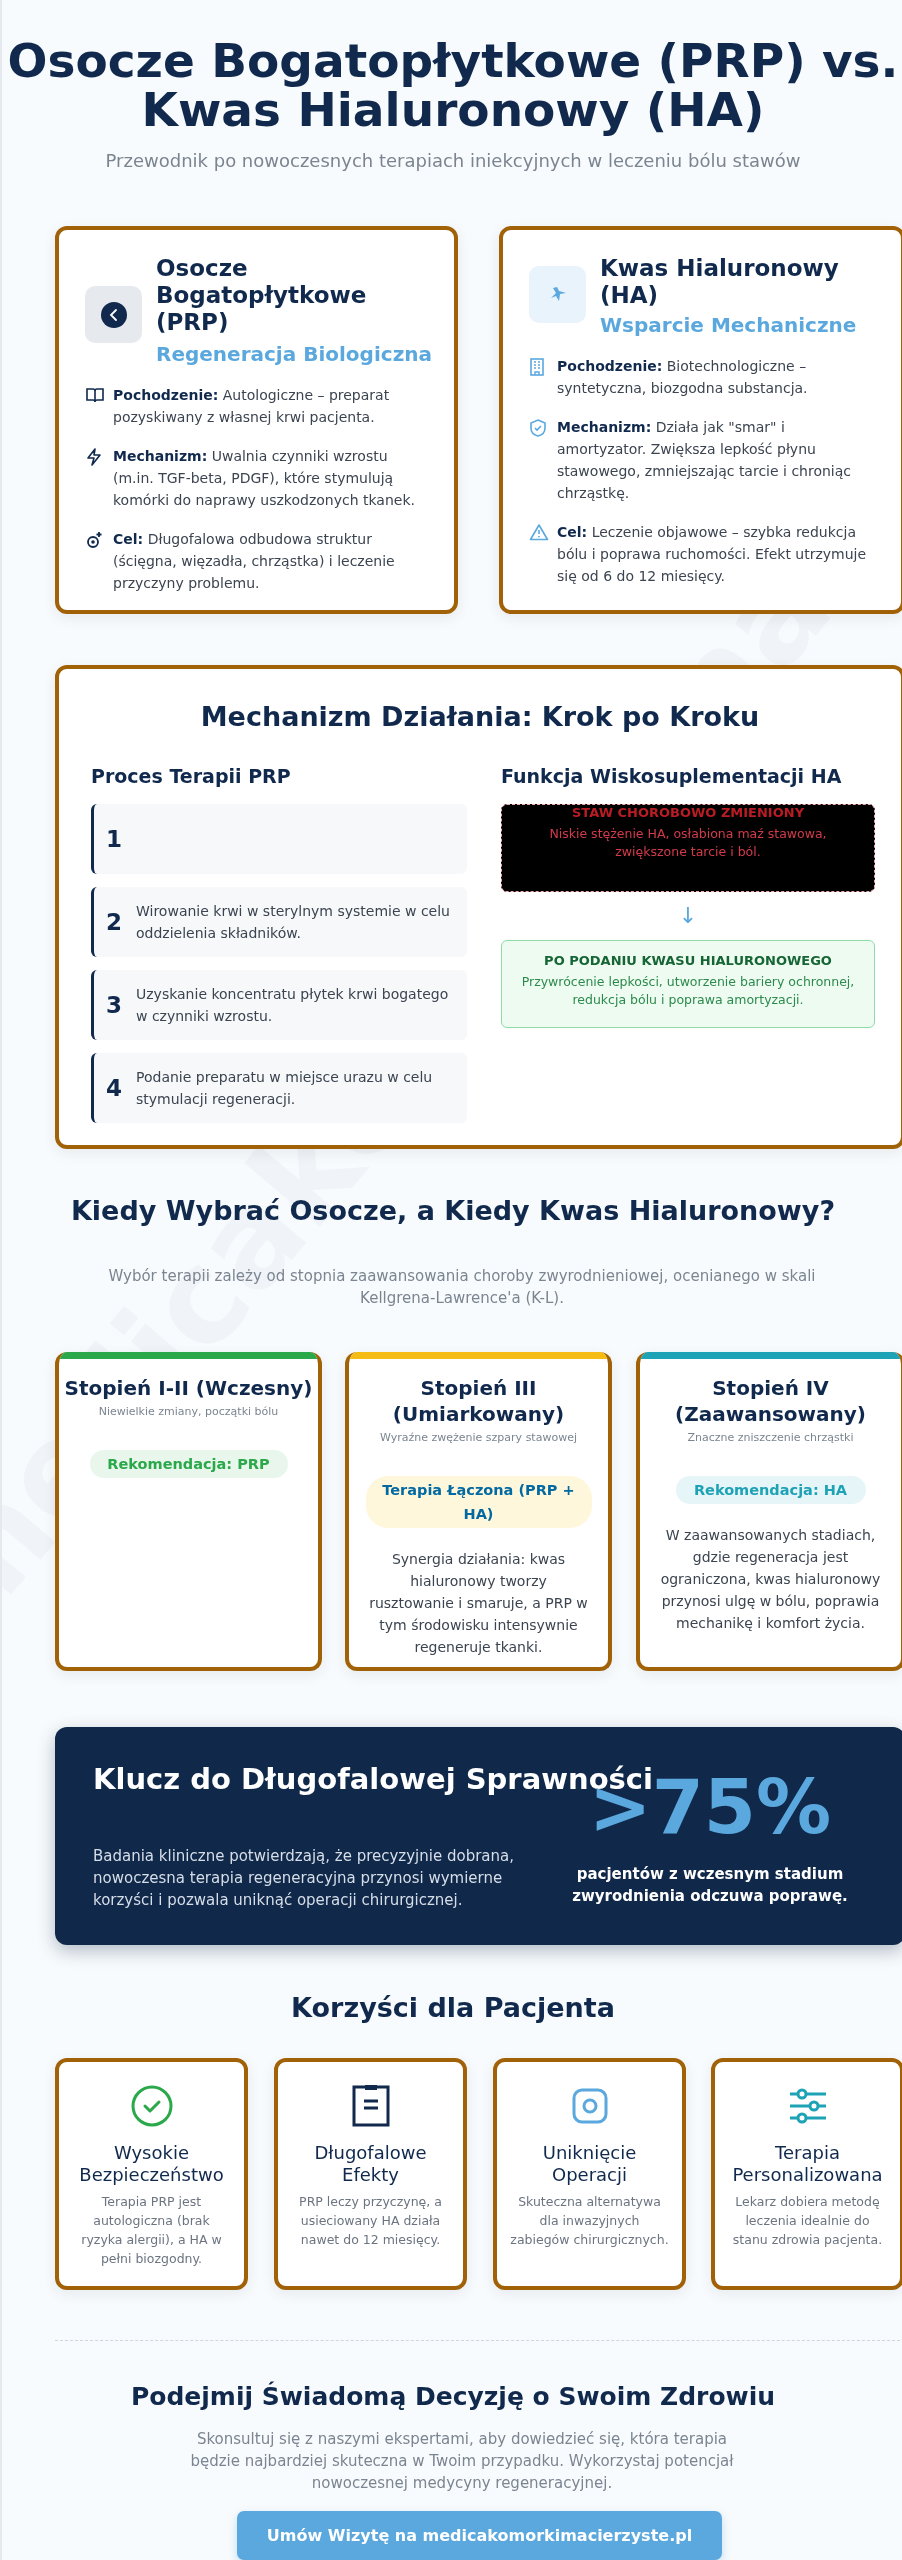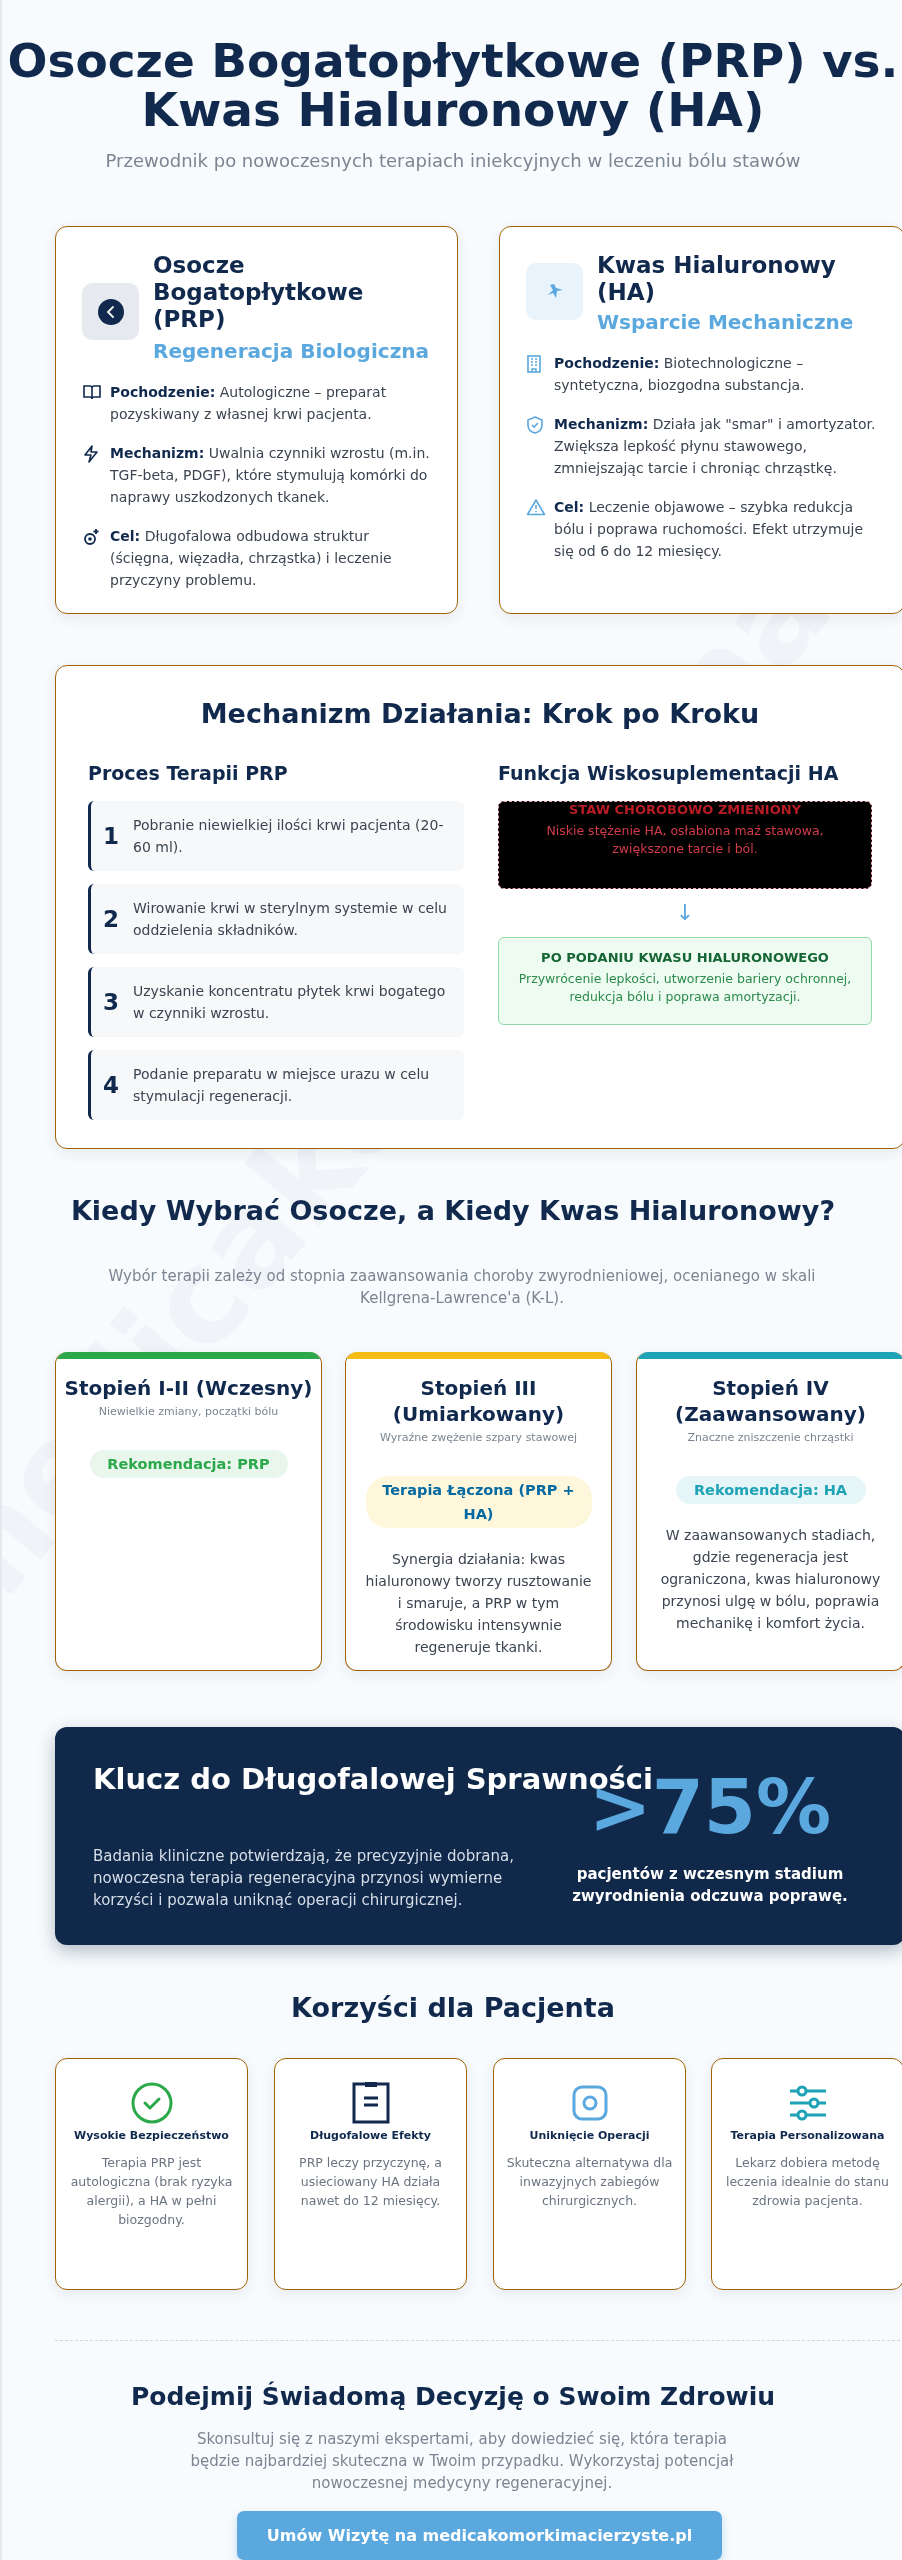--- a/index.html
+++ b/index.html
@@ -27,21 +27,21 @@
     text-align: center; color: #10294d; font-weight: bold;
     font-size: 47px; line-height: 49px;
   }
   .subtitle {
     position: absolute; left: 0; width: 902px; top: 150px;
     text-align: center; color: #7b8591; font-size: 18px;
   }
   .card {
     position: absolute; background: #fff; border-radius: 12px;
     box-shadow: 0 4px 14px rgba(20,40,70,0.08);
-    border: 1px solid #a16207;
+    border: 4px solid #a16207;
   }
   .tcard { top: 226px; height: 388px; width: 403px; }
   .tcard.left { left: 53px; }
   .tcard.right { left: 497px; width: 406px; height: 388px; }
   .tcard .iconbox {
     position: absolute; left: 26px; width: 57px; height: 57px; border-radius: 10px;
     display: flex; align-items: center; justify-content: center;
   }
   .tcard.left .iconbox { top: 56px; background: #e6e9ee; }
   .tcard.right .iconbox { top: 36px; background: #e8f3fc; }
@@ -98,21 +98,21 @@
 
   .stat { left: 53px; top: 1727px; width: 850px; height: 218px; background: #10284a; border: none; border-radius: 12px; box-shadow: 0 6px 18px rgba(16,40,74,0.3); }
   .stat .st { position: absolute; left: 38px; top: 36px; color: #fff; font-weight: bold; font-size: 29px; line-height: 32px; }
   .stat .sd { position: absolute; left: 38px; top: 118px; width: 450px; color: #d6dee8; font-size: 15px; line-height: 22px; }
   .stat .big { position: absolute; left: 500px; width: 310px; top: 40px; text-align: center; color: #5aa8de; font-weight: bold; font-size: 75px; line-height: 80px; }
   .stat .bigsub { position: absolute; left: 500px; width: 310px; top: 136px; text-align: center; color: #fff; font-weight: bold; font-size: 15px; line-height: 22px; }
 
   .ben-title { top: 1992px; font-size: 27px; }
   .ben { top: 2058px; width: 193px; height: 232px; text-align: center; }
   .ben .bicon { margin: 22px auto 0; width: 44px; height: 44px; display: flex; align-items: center; justify-content: center; }
-  .ben .btitle { color: #10294d; font-weight: bold; font-size: 11px; line-height: 22px; padding: 0 8px; }
+  .ben .btitle { color: #10294d; font-weight: normal; font-size: 18px; line-height: 22px; margin-top: 14px; padding: 0 8px; }
   .ben .bdesc { color: #6b7480; font-size: 12.5px; line-height: 19px; margin-top: 6px; padding: 0 12px; }
 
   .divider { position: absolute; left: 53px; width: 850px; top: 2340px; border-top: 1.5px dashed #cfd6dd; }
   .cta-title { top: 2382px; font-size: 25px; }
   .cta-sub { position: absolute; left: 180px; width: 560px; top: 2428px; text-align: center; color: #7b8591; font-size: 15px; line-height: 22px; }
   .cta-btn {
     position: absolute; left: 235px; top: 2511px; width: 485px; height: 49px;
     background: #5aa8de; color: #fff; border: none; border-radius: 7px;
     font-family: "DejaVu Sans", sans-serif; font-weight: bold; font-size: 16px;
     box-shadow: 0 4px 10px rgba(90,168,222,0.35);
@@ -194,21 +194,20 @@
     </div>
   </div>
 
   <div class="card mech">
     <h2 class="mtitle">Mechanizm Działania: Krok po Kroku</h2>
     <h3 class="coltitle" style="left:32px">Proces Terapii PRP</h3>
     <h3 class="coltitle" style="left:442px">Funkcja Wiskosuplementacji HA</h3>
     <div class="steps">
       <div class="step">
           <span class="snum">1</span>
-          <span class="stext">Pobranie niewielkiej ilości krwi pacjenta (20-60 ml).</span>
         </div>
       <div class="step">
           <span class="snum">2</span>
           <span class="stext">Wirowanie krwi w sterylnym systemie w celu oddzielenia składników.</span>
         </div>
       <div class="step">
           <span class="snum">3</span>
           <span class="stext">Uzyskanie koncentratu płytek krwi bogatego w czynniki wzrostu.</span>
         </div>
       <div class="step">

